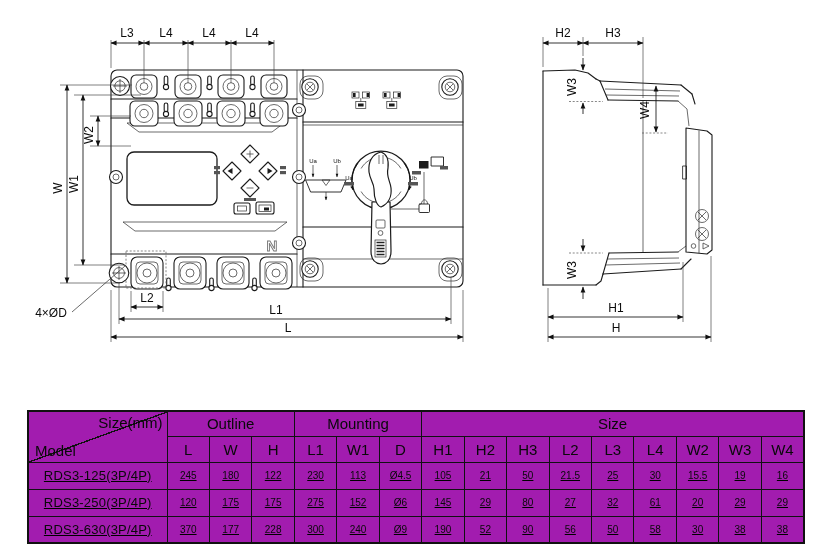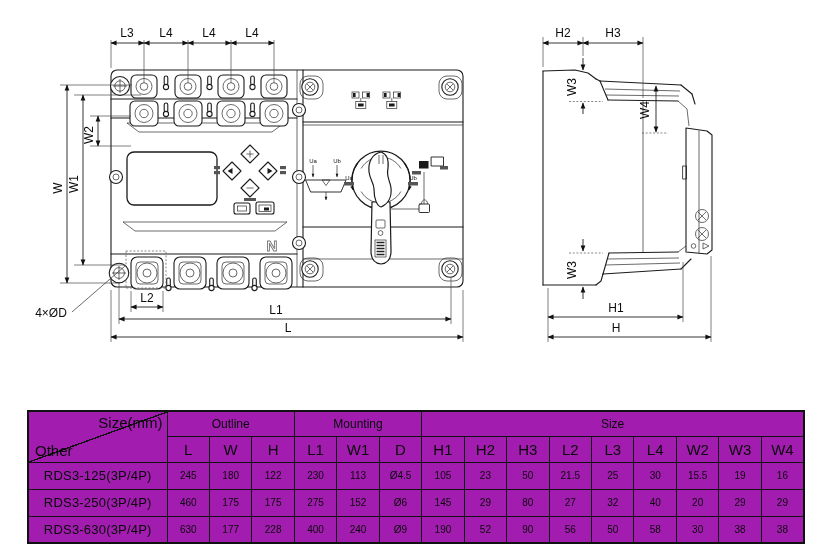--- a/index.html
+++ b/index.html
@@ -27,22 +27,22 @@
     border-collapse:collapse; table-layout:fixed; width:778px;
     border:2px solid #111; background:#a21caf;
   }
   table.spec th, table.spec td {
     border:1px solid #111; text-align:center; vertical-align:middle;
     font-family:"Liberation Sans", sans-serif; color:#090909;
     padding:0; overflow:hidden; white-space:nowrap;
   }
   tr.group-row  { height:25px; }
   tr.letter-row { height:26px; }
-  tr.data-row   { height:27px; }
-  th.group-hd   { font-size:12px; font-weight:normal; }
+  tr.data-row   { height:27px;text-decoration:underline; }
+  th.group-hd   { font-size:15px; font-weight:normal; }
   th.col-hd     { font-size:15px; font-weight:normal; }
   td.model-td   { font-size:13px; text-align:left; padding-left:6px; letter-spacing:0.2px; }
   td.val-td     { font-size:10px; }
   th.diag {
     position:relative; font-weight:normal;
     background:linear-gradient(to bottom right,
       transparent calc(50% - 0.7px), #111 calc(50% - 0.7px),
       #111 calc(50% + 0.7px), transparent calc(50% + 0.7px));
   }
   th.diag .size-lbl  { position:absolute; top:2px; right:4px; font-size:15px; }
@@ -436,21 +436,21 @@
           <col>
           <col>
           <col>
           <col>
           <col>
     </colgroup>
     <tbody>
           <tr class="group-row">
       <th class="diag" rowspan="2">
         <span class="size-lbl">Size(mm)</span>
-        <span class="model-lbl">Other</span>
+        <span class="model-lbl">Model</span>
       </th>
       <th class="group-hd" colspan="3">Outline</th>
       <th class="group-hd" colspan="3">Mounting</th>
       <th class="group-hd" colspan="9">Size</th>
     </tr>
     <tr class="letter-row">
       <th class="col-hd">L</th>
       <th class="col-hd">W</th>
       <th class="col-hd">H</th>
       <th class="col-hd">L1</th>
@@ -468,53 +468,53 @@
     </tr>
     <tr class="data-row">
       <td class="model-td">RDS3-125(3P/4P)</td>
       <td class="val-td">245</td>
       <td class="val-td">180</td>
       <td class="val-td">122</td>
       <td class="val-td">230</td>
       <td class="val-td">113</td>
       <td class="val-td">Ø4.5</td>
       <td class="val-td">105</td>
-      <td class="val-td">23</td>
+      <td class="val-td">21</td>
       <td class="val-td">50</td>
       <td class="val-td">21.5</td>
       <td class="val-td">25</td>
       <td class="val-td">30</td>
       <td class="val-td">15.5</td>
       <td class="val-td">19</td>
       <td class="val-td">16</td>
     </tr>
     <tr class="data-row">
       <td class="model-td">RDS3-250(3P/4P)</td>
-      <td class="val-td">460</td>
+      <td class="val-td">120</td>
       <td class="val-td">175</td>
       <td class="val-td">175</td>
       <td class="val-td">275</td>
       <td class="val-td">152</td>
       <td class="val-td">Ø6</td>
       <td class="val-td">145</td>
       <td class="val-td">29</td>
       <td class="val-td">80</td>
       <td class="val-td">27</td>
       <td class="val-td">32</td>
-      <td class="val-td">40</td>
+      <td class="val-td">61</td>
       <td class="val-td">20</td>
       <td class="val-td">29</td>
       <td class="val-td">29</td>
     </tr>
     <tr class="data-row">
       <td class="model-td">RDS3-630(3P/4P)</td>
-      <td class="val-td">630</td>
+      <td class="val-td">370</td>
       <td class="val-td">177</td>
       <td class="val-td">228</td>
-      <td class="val-td">400</td>
+      <td class="val-td">300</td>
       <td class="val-td">240</td>
       <td class="val-td">Ø9</td>
       <td class="val-td">190</td>
       <td class="val-td">52</td>
       <td class="val-td">90</td>
       <td class="val-td">56</td>
       <td class="val-td">50</td>
       <td class="val-td">58</td>
       <td class="val-td">30</td>
       <td class="val-td">38</td>

